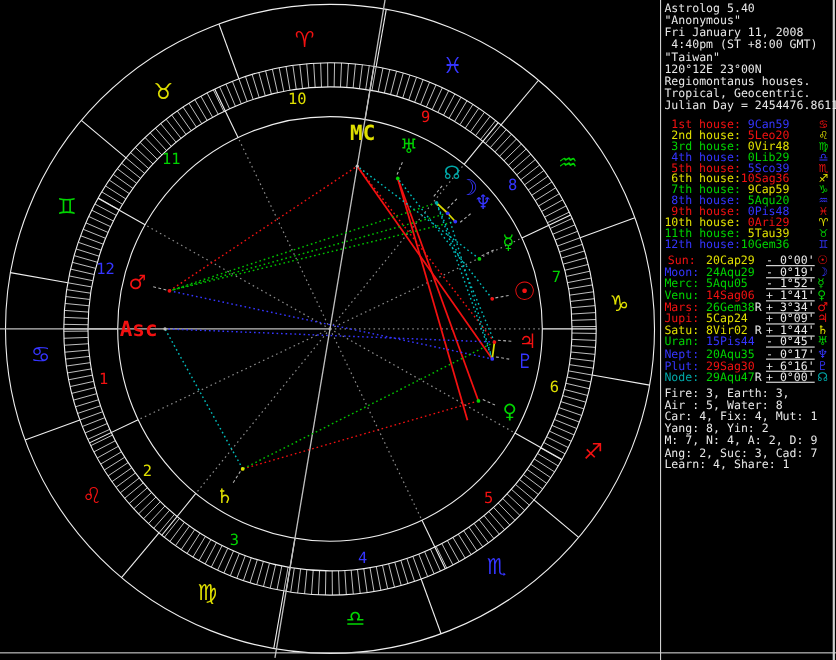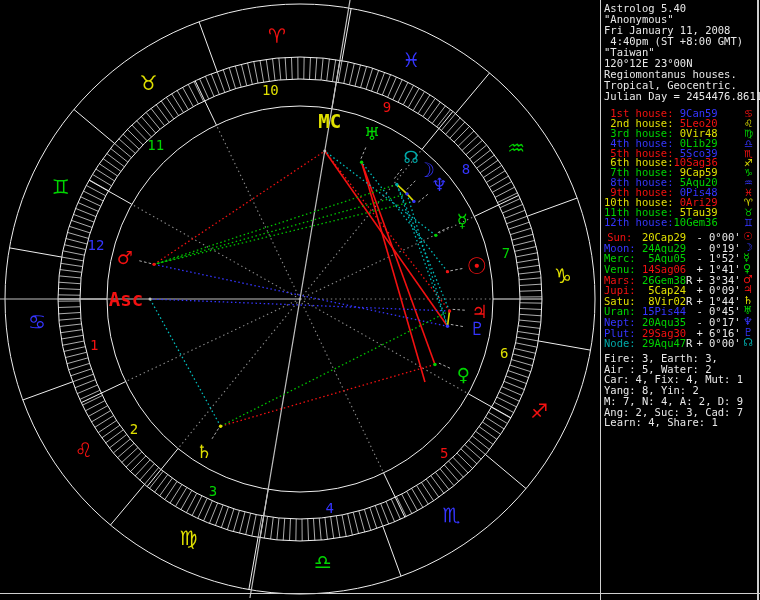--- a/index.html
+++ b/index.html
@@ -11,23 +11,23 @@
   #panel{position:absolute;left:600px;top:0;width:160px;height:576px;color:#e8e8e8;}
   #panel .block{position:absolute;left:4px;white-space:pre;}
   .hdr-line{font-size:10.5px;line-height:11px;}
   .stat-line{font-size:10.5px;line-height:10.7px;}
   .hrow{position:relative;font-size:10.5px;line-height:9.9px;height:9.9px;}
   .prow{position:relative;font-size:10.5px;line-height:10.65px;height:10.65px;}
   .hrow .lbl{display:inline-block;width:69.5px;text-align:right;}
   .hrow .val{display:inline-block;width:44.2px;text-align:right;}
   .hrow .gl{position:absolute;left:140px;top:0;font-family:"DejaVu Sans",sans-serif;font-size:10px;}
   .prow .lbl{display:inline-block;width:31.6px;text-align:center;}
-  .prow .val{display:inline-block;width:44.2px;text-align:right;margin-left:6.3px;}
+  .prow .val{display:inline-block;width:44.2px;margin-left:6.3px;}
   .prow .rx{display:inline-block;width:6.3px;color:#e8e8e8;}
-  .prow .mot{display:inline-block;width:44.2px;text-align:right;margin-left:4px;color:#e8e8e8;}
+  .prow .mot{display:inline-block;width:44.2px;text-align:right;margin-left:4px;color:#e8e8e8;text-decoration:underline;}
   .prow .gl{position:absolute;left:139px;top:0;font-family:"DejaVu Sans",sans-serif;font-size:11px;}
   text.wglyph{font-family:"DejaVu Sans",sans-serif;}
   text.wnum,text.wlabel{font-family:"DejaVu Sans Mono",monospace;}
 </style>
 </head>
 <body>
 
 <div id="stage">
   <svg id="wheel" width="600" height="600">
       <g>
@@ -415,15 +415,15 @@
         <text x="95.89856315720672" y="245.4873521613136" fill="#3535ff" font-size="14" text-anchor="middle" dominant-baseline="central" class="wnum">12</text>
       </g>
     </svg>
   <div class="vline" style="left:600px"></div>
   <div class="vline" style="left:757px;width:2px"></div>
   <div class="hline" style="top:593px"></div>
   <div id="panel">
     <div class="block" id="hdr" style="top:3px"><div class="hdr-line">Astrolog 5.40</div><div class="hdr-line">"Anonymous"</div><div class="hdr-line">Fri January 11, 2008</div><div class="hdr-line"> 4:40pm (ST +8:00 GMT)</div><div class="hdr-line">"Taiwan"</div><div class="hdr-line">120°12E 23°00N</div><div class="hdr-line">Regiomontanus houses.</div><div class="hdr-line">Tropical, Geocentric.</div><div class="hdr-line">Julian Day = 2454476.8611</div></div>
     <div class="block" id="hlist" style="top:109px"><div class="hrow"><span class="lbl" style="color: rgb(243, 17, 17);">1st house:</span><span class="val" style="color: rgb(53, 53, 255);">9Can59</span><span class="gl" style="color: rgb(243, 17, 17);">♋</span></div><div class="hrow"><span class="lbl" style="color: rgb(224, 224, 0);">2nd house:</span><span class="val" style="color: rgb(243, 17, 17);">5Leo20</span><span class="gl" style="color: rgb(224, 224, 0);">♌</span></div><div class="hrow"><span class="lbl" style="color: rgb(0, 212, 0);">3rd house:</span><span class="val" style="color: rgb(224, 224, 0);">0Vir48</span><span class="gl" style="color: rgb(0, 212, 0);">♍</span></div><div class="hrow"><span class="lbl" style="color: rgb(53, 53, 255);">4th house:</span><span class="val" style="color: rgb(0, 212, 0);">0Lib29</span><span class="gl" style="color: rgb(53, 53, 255);">♎</span></div><div class="hrow"><span class="lbl" style="color: rgb(243, 17, 17);">5th house:</span><span class="val" style="color: rgb(53, 53, 255);">5Sco39</span><span class="gl" style="color: rgb(243, 17, 17);">♏</span></div><div class="hrow"><span class="lbl" style="color: rgb(224, 224, 0);">6th house:</span><span class="val" style="color: rgb(243, 17, 17);">10Sag36</span><span class="gl" style="color: rgb(224, 224, 0);">♐</span></div><div class="hrow"><span class="lbl" style="color: rgb(0, 212, 0);">7th house:</span><span class="val" style="color: rgb(224, 224, 0);">9Cap59</span><span class="gl" style="color: rgb(0, 212, 0);">♑</span></div><div class="hrow"><span class="lbl" style="color: rgb(53, 53, 255);">8th house:</span><span class="val" style="color: rgb(0, 212, 0);">5Aqu20</span><span class="gl" style="color: rgb(53, 53, 255);">♒</span></div><div class="hrow"><span class="lbl" style="color: rgb(243, 17, 17);">9th house:</span><span class="val" style="color: rgb(53, 53, 255);">0Pis48</span><span class="gl" style="color: rgb(243, 17, 17);">♓</span></div><div class="hrow"><span class="lbl" style="color: rgb(224, 224, 0);">10th house:</span><span class="val" style="color: rgb(243, 17, 17);">0Ari29</span><span class="gl" style="color: rgb(224, 224, 0);">♈</span></div><div class="hrow"><span class="lbl" style="color: rgb(0, 212, 0);">11th house:</span><span class="val" style="color: rgb(224, 224, 0);">5Tau39</span><span class="gl" style="color: rgb(0, 212, 0);">♉</span></div><div class="hrow"><span class="lbl" style="color: rgb(53, 53, 255);">12th house:</span><span class="val" style="color: rgb(0, 212, 0);">10Gem36</span><span class="gl" style="color: rgb(53, 53, 255);">♊</span></div></div>
     <div class="block" id="plist" style="top:232px"><div class="prow"><span class="lbl" style="color: rgb(243, 17, 17);">Sun:</span><span class="val" style="color: rgb(224, 224, 0);">20Cap29</span><span class="rx"></span><span class="mot">- 0°00'</span><span class="gl" style="color: rgb(243, 17, 17);">☉</span></div><div class="prow"><span class="lbl" style="color: rgb(53, 53, 255);">Moon:</span><span class="val" style="color: rgb(0, 212, 0);">24Aqu29</span><span class="rx"></span><span class="mot">- 0°19'</span><span class="gl" style="color: rgb(53, 53, 255);">☽</span></div><div class="prow"><span class="lbl" style="color: rgb(0, 212, 0);">Merc:</span><span class="val" style="color: rgb(0, 212, 0);">5Aqu05</span><span class="rx"></span><span class="mot">- 1°52'</span><span class="gl" style="color: rgb(0, 212, 0);">☿</span></div><div class="prow"><span class="lbl" style="color: rgb(0, 212, 0);">Venu:</span><span class="val" style="color: rgb(243, 17, 17);">14Sag06</span><span class="rx"></span><span class="mot">+ 1°41'</span><span class="gl" style="color: rgb(0, 212, 0);">♀</span></div><div class="prow"><span class="lbl" style="color: rgb(243, 17, 17);">Mars:</span><span class="val" style="color: rgb(0, 212, 0);">26Gem38</span><span class="rx">R</span><span class="mot">+ 3°34'</span><span class="gl" style="color: rgb(243, 17, 17);">♂</span></div><div class="prow"><span class="lbl" style="color: rgb(243, 17, 17);">Jupi:</span><span class="val" style="color: rgb(224, 224, 0);">5Cap24</span><span class="rx"></span><span class="mot">+ 0°09'</span><span class="gl" style="color: rgb(243, 17, 17);">♃</span></div><div class="prow"><span class="lbl" style="color: rgb(224, 224, 0);">Satu:</span><span class="val" style="color: rgb(224, 224, 0);">8Vir02</span><span class="rx">R</span><span class="mot">+ 1°44'</span><span class="gl" style="color: rgb(224, 224, 0);">♄</span></div><div class="prow"><span class="lbl" style="color: rgb(0, 212, 0);">Uran:</span><span class="val" style="color: rgb(53, 53, 255);">15Pis44</span><span class="rx"></span><span class="mot">- 0°45'</span><span class="gl" style="color: rgb(0, 212, 0);">♅</span></div><div class="prow"><span class="lbl" style="color: rgb(53, 53, 255);">Nept:</span><span class="val" style="color: rgb(0, 212, 0);">20Aqu35</span><span class="rx"></span><span class="mot">- 0°17'</span><span class="gl" style="color: rgb(53, 53, 255);">♆</span></div><div class="prow"><span class="lbl" style="color: rgb(53, 53, 255);">Plut:</span><span class="val" style="color: rgb(243, 17, 17);">29Sag30</span><span class="rx"></span><span class="mot">+ 6°16'</span><span class="gl" style="color: rgb(53, 53, 255);">♇</span></div><div class="prow"><span class="lbl" style="color: rgb(0, 168, 168);">Node:</span><span class="val" style="color: rgb(0, 212, 0);">29Aqu47</span><span class="rx">R</span><span class="mot">+ 0°00'</span><span class="gl" style="color: rgb(0, 168, 168);">☊</span></div></div>
-    <div class="block" id="slist" style="top:353px"><div class="stat-line">Fire: 3, Earth: 3,</div><div class="stat-line">Air : 5, Water: 2</div><div class="stat-line">Car: 4, Fix: 4, Mut: 1</div><div class="stat-line">Yang: 8, Yin: 2</div><div class="stat-line">M: 7, N: 4, A: 2, D: 9</div><div class="stat-line">Ang: 2, Suc: 3, Cad: 7</div><div class="stat-line">Learn: 4, Share: 1</div></div>
+    <div class="block" id="slist" style="top:353px"><div class="stat-line">Fire: 3, Earth: 3,</div><div class="stat-line">Air : 5, Water: 8</div><div class="stat-line">Car: 4, Fix: 4, Mut: 1</div><div class="stat-line">Yang: 8, Yin: 2</div><div class="stat-line">M: 7, N: 4, A: 2, D: 9</div><div class="stat-line">Ang: 2, Suc: 3, Cad: 7</div><div class="stat-line">Learn: 4, Share: 1</div></div>
   </div>
 </div>
 
 </body></html>

